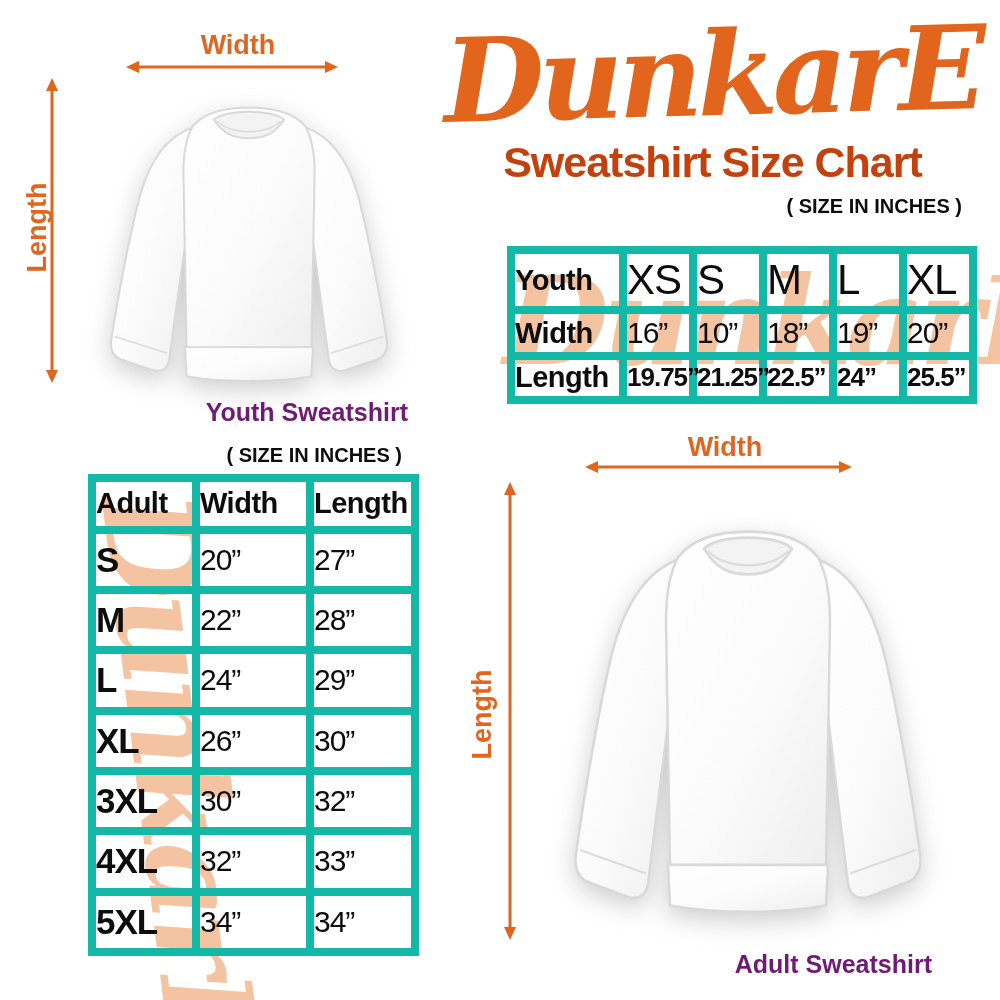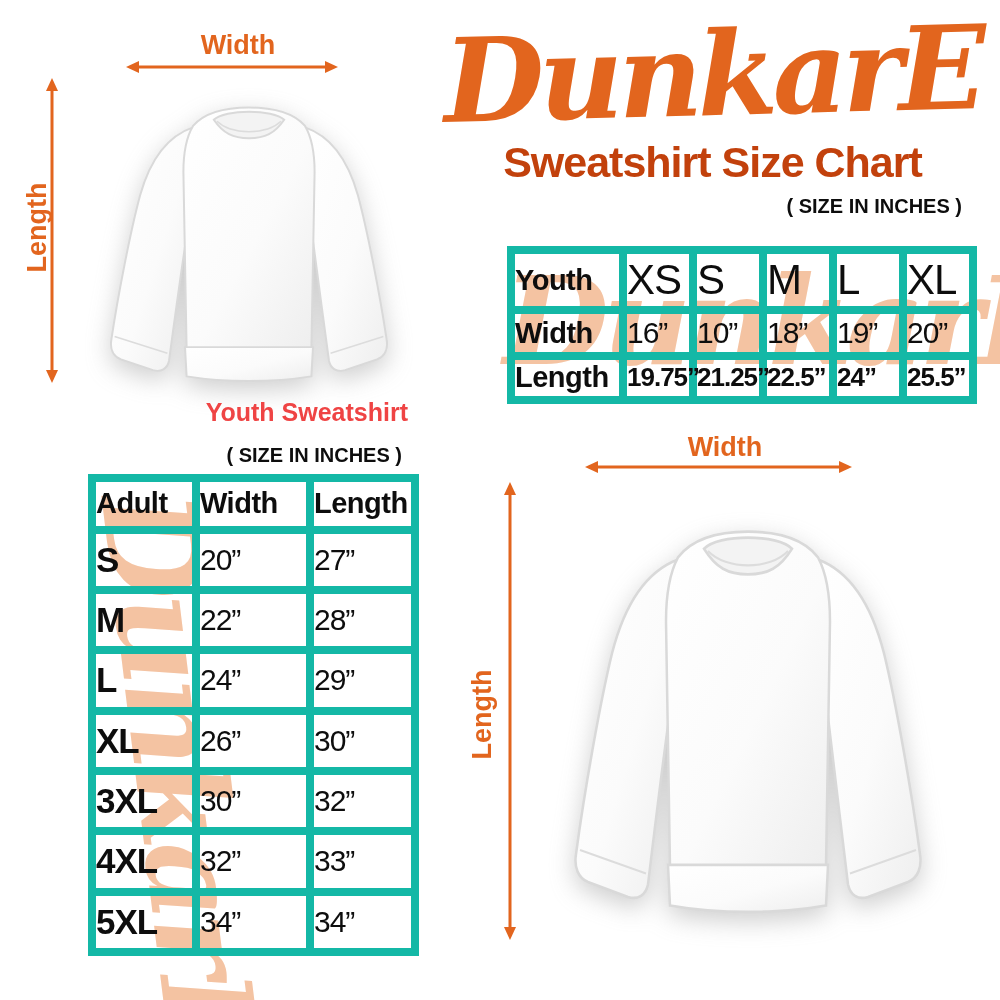--- a/index.html
+++ b/index.html
@@ -16,21 +16,21 @@
   .figure{position:absolute;}
   .youth-figure{left:18px;top:18px;width:415px;height:412px;}
   .adult-figure{left:438px;top:422px;width:552px;height:578px;}
 
   .dim-label{position:absolute;color:var(--accent);font-weight:bold;font-size:27px;text-align:center;}
   .rot{transform:rotate(-90deg);transform-origin:center center;}
 
   .shirt-svg{position:absolute;filter:drop-shadow(0 8px 12px rgba(130,130,130,0.38));}
   .arrow-svg{position:absolute;color:var(--accent);}
 
-  .figure-caption{position:absolute;font-weight:bold;font-size:25px;color:#ef4444;text-align:right;}
+  .figure-caption{position:absolute;font-weight:bold;font-size:25px;color:#701a75;text-align:right;}
 
   
   .logo-header{position:absolute;left:435px;top:10px;width:555px;}
   .brand{
     font-family:"DejaVu Serif",serif;font-style:italic;font-weight:bold;
     font-size:116px;line-height:1.12;color:var(--accent);text-align:center;
     letter-spacing:-0.045em;transform:rotate(-1.5deg);
   }
   .chart-title{font-weight:bold;font-size:43px;text-align:center;color:#c2410c;margin-top:-2px;letter-spacing:-1px;}
   .chart-subtitle{font-weight:bold;font-size:20px;text-align:right;padding-right:28px;margin-top:8px;color:#0d0d0d;}
@@ -247,15 +247,16 @@
         <path d="M140,366 L300,366 L298,404 C250,412 190,412 142,404 Z"></path>
         <path d="M176,70 C190,56 250,56 264,70 C252,88 240,94 220,94 C200,94 188,88 176,70 Z" fill="#f3f3f3"></path>
       </g>
       <g stroke="#dcdcdc" stroke-width="2" fill="none">
         <path d="M180,72 C198,90 242,90 260,72"></path>
         <path d="M52,352 L118,374"></path>
         <path d="M388,352 L322,374"></path>
       </g>
     </svg>
 
+    <div class="figure-caption" style="left:194px;top:528px;width:300px;">Adult Sweatshirt</div>
   </div>
 
 </div>
 
 </body></html>

